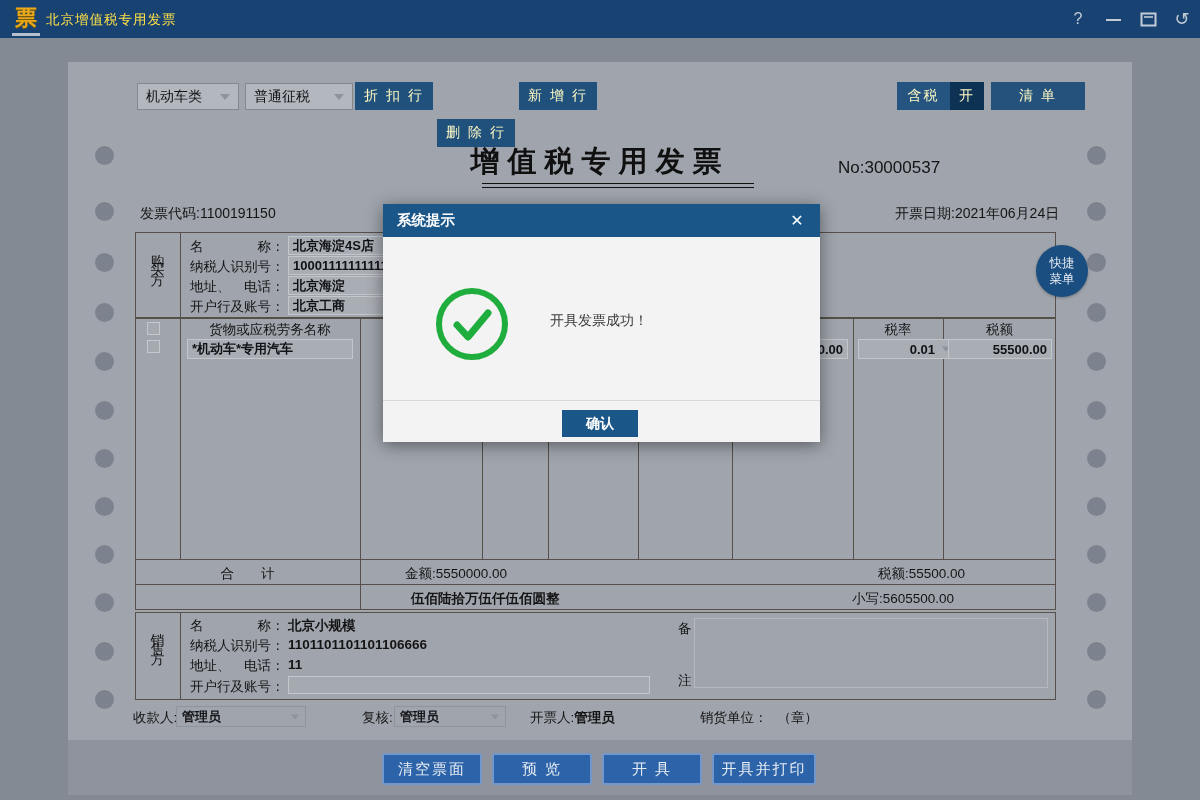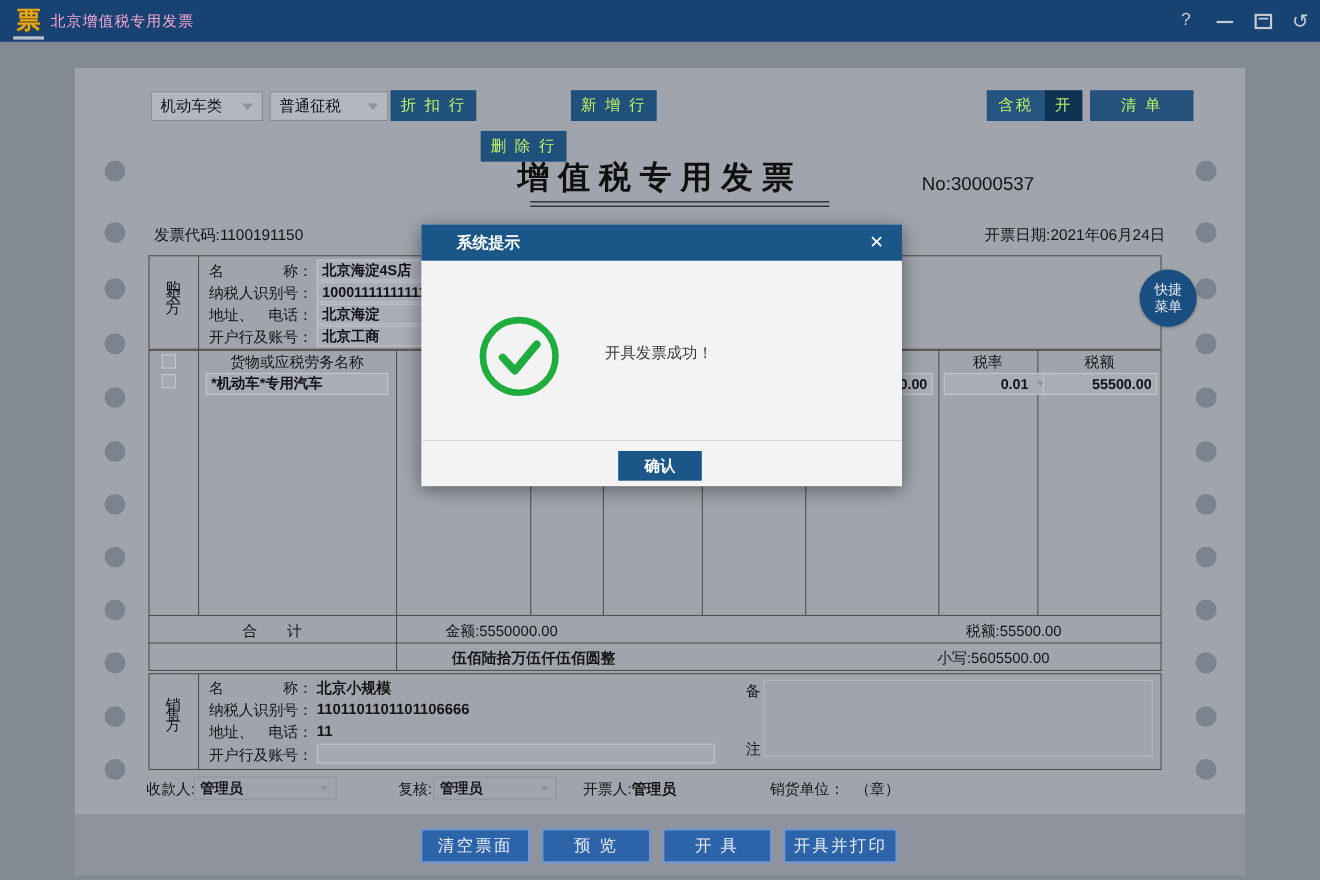--- a/index.html
+++ b/index.html
@@ -1,49 +1,49 @@
 <!DOCTYPE html>
 <html><head>
 <meta charset="utf-8">
 <style>
   html,body{margin:0;padding:0;}
   body{font-family:"Liberation Sans","DejaVu Sans",sans-serif;}
   .screen{position:relative;width:1200px;height:800px;background:#848a94;overflow:hidden;}
   
   .titlebar{position:absolute;left:0;top:0;width:1200px;height:38px;background:#174272;display:flex;align-items:center;}
   .logo{position:absolute;left:12px;top:5px;width:28px;height:28px;font-size:22px;font-weight:700;color:#e8a81c;text-shadow:0 1px 0 #7a5a00;line-height:26px;text-align:center;border-bottom:3px solid #b9c2cc;}
-  .apptitle{position:absolute;left:46px;top:11px;font-size:13.5px;color:#f9a8d4;letter-spacing:1px;}
+  .apptitle{position:absolute;left:46px;top:11px;font-size:13.5px;color:#fde047;letter-spacing:1px;}
   .ctl{position:absolute;top:8px;width:24px;height:22px;color:#c3ccd6;font-size:16px;text-align:center;line-height:22px;cursor:pointer;}
   
   .warning{position:absolute;left:300px;top:42px;width:830px;text-align:right;font-size:13px;color:#c23a2e;}
   
   .panel{position:absolute;left:68px;top:62px;width:1064px;height:733px;background:#a0a5ad;}
   .bottomstrip{position:absolute;left:68px;top:740px;width:1064px;height:55px;background:#8e939d;}
   .dot{position:absolute;width:19px;height:19px;border-radius:50%;background:#7d838e;}
   
   .dd{position:absolute;height:27px;background:#b3b8bf;border:1px solid #83898f;display:flex;align-items:center;justify-content:space-between;padding:0 8px;font-size:14px;color:#101217;box-sizing:border-box;cursor:pointer;}
   .tri{width:0;height:0;border-left:5px solid transparent;border-right:5px solid transparent;border-top:6px solid #8d939b;}
-  .navybtn{position:absolute;height:28px;background:#20507c;color:#bef264;font-size:14px;display:flex;align-items:center;justify-content:center;letter-spacing:2px;cursor:pointer;}
+  .navybtn{position:absolute;height:28px;background:#20507c;color:#fef9c3;font-size:14px;display:flex;align-items:center;justify-content:center;letter-spacing:2px;cursor:pointer;}
   .bluebtn{position:absolute;height:32px;background:#2d63a8;border:2px solid #7397cb;border-radius:3px;color:#e6ecf3;font-size:15px;display:flex;align-items:center;justify-content:center;letter-spacing:2px;box-sizing:border-box;cursor:pointer;}
   
   .invtitle{position:absolute;left:300px;top:142px;width:600px;text-align:center;font-size:29px;font-weight:700;letter-spacing:8px;color:#101010;}
   .dblline{position:absolute;left:482px;top:183px;width:272px;height:3px;border-top:1.5px solid #101010;border-bottom:1.5px solid #101010;}
   .lbl{position:absolute;font-size:13.5px;color:#141414;white-space:nowrap;}
   .val{font-weight:700;}
   .boxline{position:absolute;border:1px solid #55514a;box-sizing:border-box;}
   .vline{position:absolute;width:0;border-right:1px solid #55514a;}
   .vtext{position:absolute;writing-mode:vertical-rl;text-orientation:upright;font-size:14px;color:#141414;letter-spacing:9px;}
   .inp{position:absolute;background:#a9adb4;border:1px solid #c3c6ca;font-size:13px;color:#111218;padding:0 4px;display:flex;align-items:center;box-sizing:border-box;font-weight:700;}
   .inp.right{justify-content:flex-end;}
   .checkbox{position:absolute;width:13px;height:13px;border:1px solid #c5c8cc;background:rgba(255,255,255,0.06);box-sizing:border-box;cursor:pointer;}
   .combo{position:absolute;height:21px;border:1px solid #8f959d;display:flex;align-items:center;justify-content:space-between;padding:0 5px;font-size:13px;color:#141519;box-sizing:border-box;cursor:pointer;}
   .quickmenu{position:absolute;left:1036px;top:245px;width:52px;height:52px;border-radius:50%;background:#1b4e80;color:#e8edf3;font-size:12.5px;display:flex;flex-direction:column;align-items:center;justify-content:center;line-height:16px;cursor:pointer;box-shadow:0 1px 3px rgba(0,0,0,0.3);}
   
   .modal{position:absolute;left:383px;top:204px;width:437px;height:238px;background:#f3f3f3;box-shadow:0 3px 16px rgba(0,0,0,0.45);}
-  .modalhead{position:absolute;left:0;top:0;width:437px;height:33px;background:#1a5688;color:#fff;font-size:14.5px;font-weight:600;display:flex;align-items:center;padding-left:32px;box-sizing:border-box;}
+  .modalhead{position:absolute;left:0;top:0;width:437px;height:33px;background:#1a5688;color:#fff;font-size:14.5px;font-weight:600;display:flex;align-items:center;padding-left:14px;box-sizing:border-box;}
   .modalclose{position:absolute;right:12px;top:6px;width:22px;height:22px;color:#fff;font-size:16px;font-weight:700;text-align:center;line-height:22px;cursor:pointer;}
   .modalmsg{position:absolute;left:167px;top:108px;font-size:14px;color:#3a3a3a;}
   .modalfootline{position:absolute;left:0;top:196px;width:437px;border-top:1px solid #d9d9d9;}
   .confirmbtn{position:absolute;left:179px;top:206px;width:76px;height:27px;background:#1a5688;color:#fff;font-size:14px;font-weight:700;display:flex;align-items:center;justify-content:center;cursor:pointer;}
 </style>
 </head>
 <body>
 
 <div class="screen">
 

